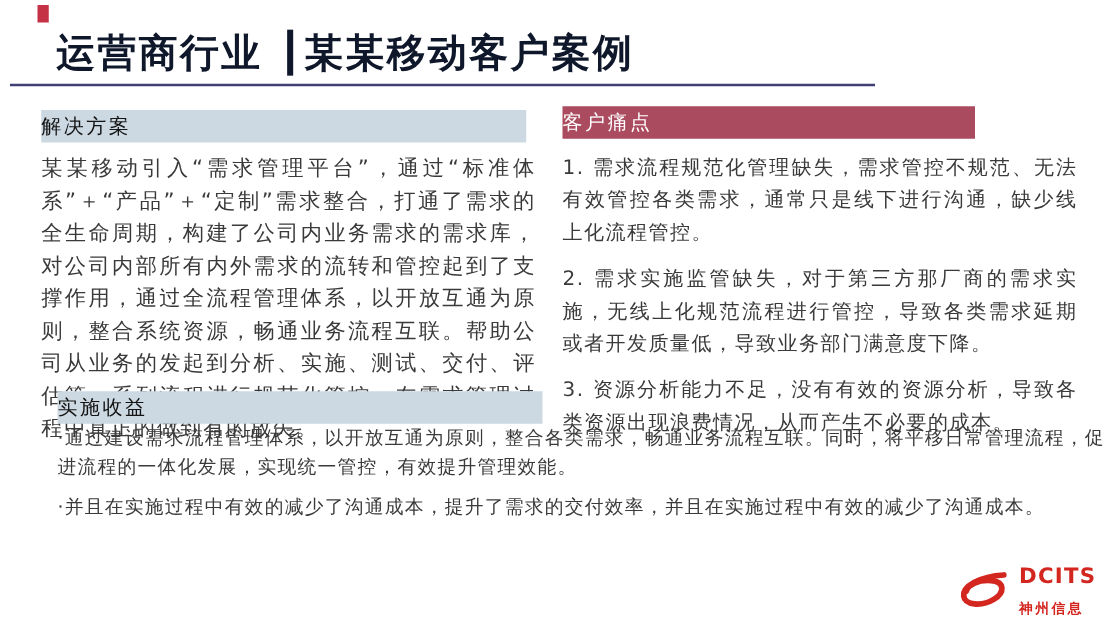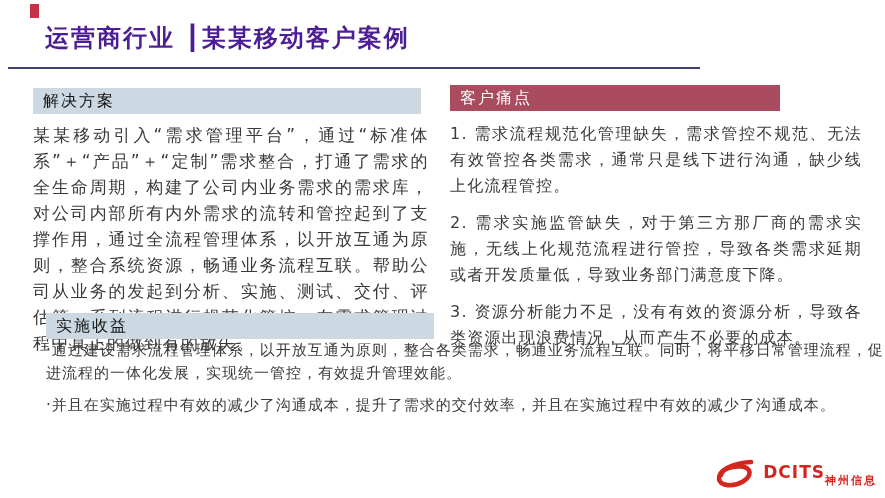--- a/index.html
+++ b/index.html
@@ -13,32 +13,31 @@
   .slide { position: absolute; inset: 0; background: #fff; }
 
   .accent-bar {
     position: absolute; left: 30px; top: 4px;
     width: 9px; height: 14px;
     background: #c53246;
   }
 
   .page-title {
     position: absolute; left: 45px; top: 22px;
-    font-size: 24px; font-weight: bold; color: #4c1d95;
+    font-size: 31px; font-weight: bold; color: #0f172a;
     letter-spacing: 2px; white-space: nowrap;
   }
   .title-rule {
     position: absolute; left: 8px; top: 67px;
     width: 692px; height: 0;
     border-top: 2px solid #3f3f74;
   }
 
   .section-header {
     height: 26px; line-height: 26px;
-    padding-left: 10px;
     font-size: 16px; letter-spacing: 2px;
     background: #ccd9e2; color: #141414;
   }
 
   .solution { position: absolute; left: 33px; top: 88px; width: 396px; }
   .solution .section-header { width: 388px; }
   .solution-body {
     margin-top: 8px;
     font-size: 17px; line-height: 26px;
     color: #3a3a3a; letter-spacing: 1.5px;
@@ -65,21 +64,21 @@
     font-size: 15px; line-height: 23px;
     color: #3a3a3a; letter-spacing: 1px;
     margin-bottom: 9px;
   }
 
   .logo {
     position: absolute; right: 8px; bottom: 6px;
     display: flex; align-items: center; gap: 5px;
   }
   .logo-swirl { width: 44px; height: 34px; }
-  .logo-text-wrap { display: flex; line-height: 1; }
+  .logo-text-wrap { display: flex; flex-direction: column; line-height: 1; }
   .logo-name {
     font-size: 17px; font-weight: bold; color: #d3261f;
     letter-spacing: 1px;
   }
   .logo-sub {
     font-size: 11px; font-weight: bold; color: #d3261f;
     letter-spacing: 2px; margin-top: 11px;
   }
 </style>
 </head>

